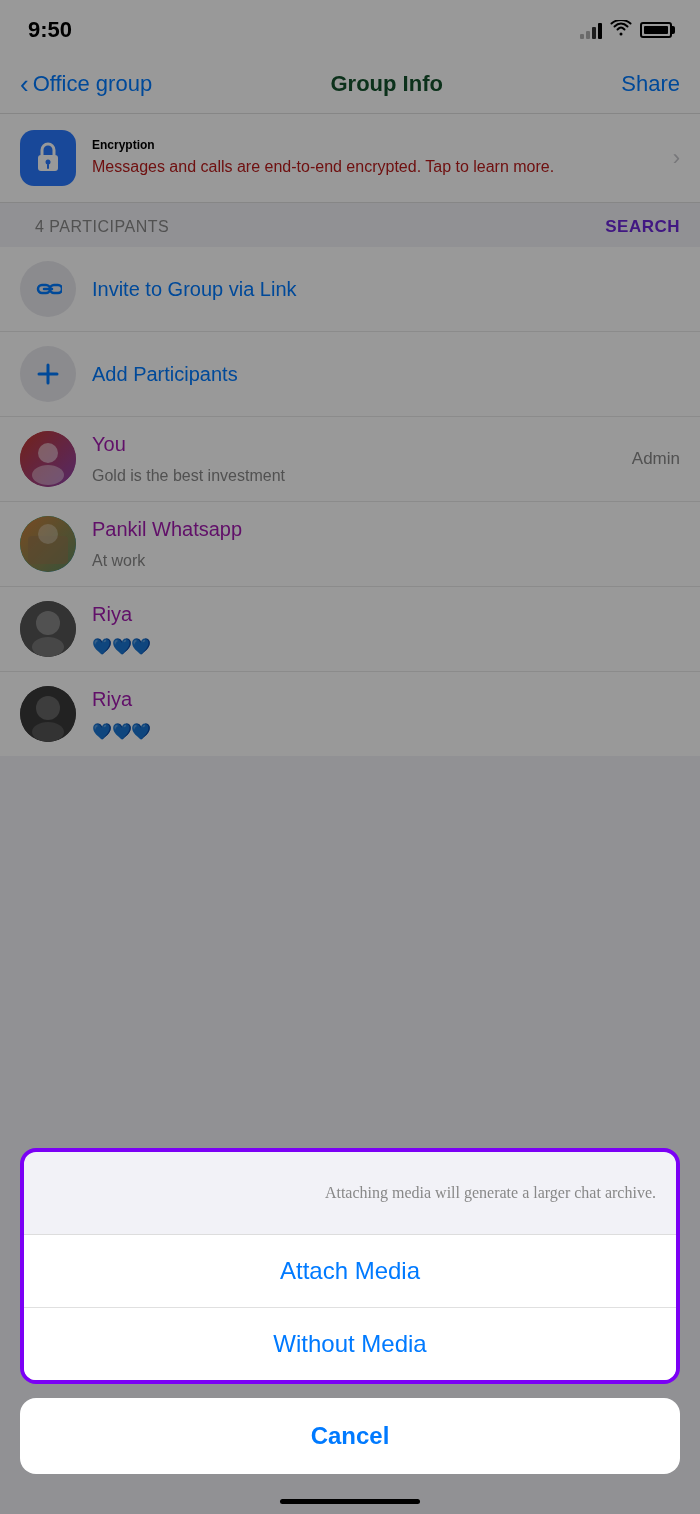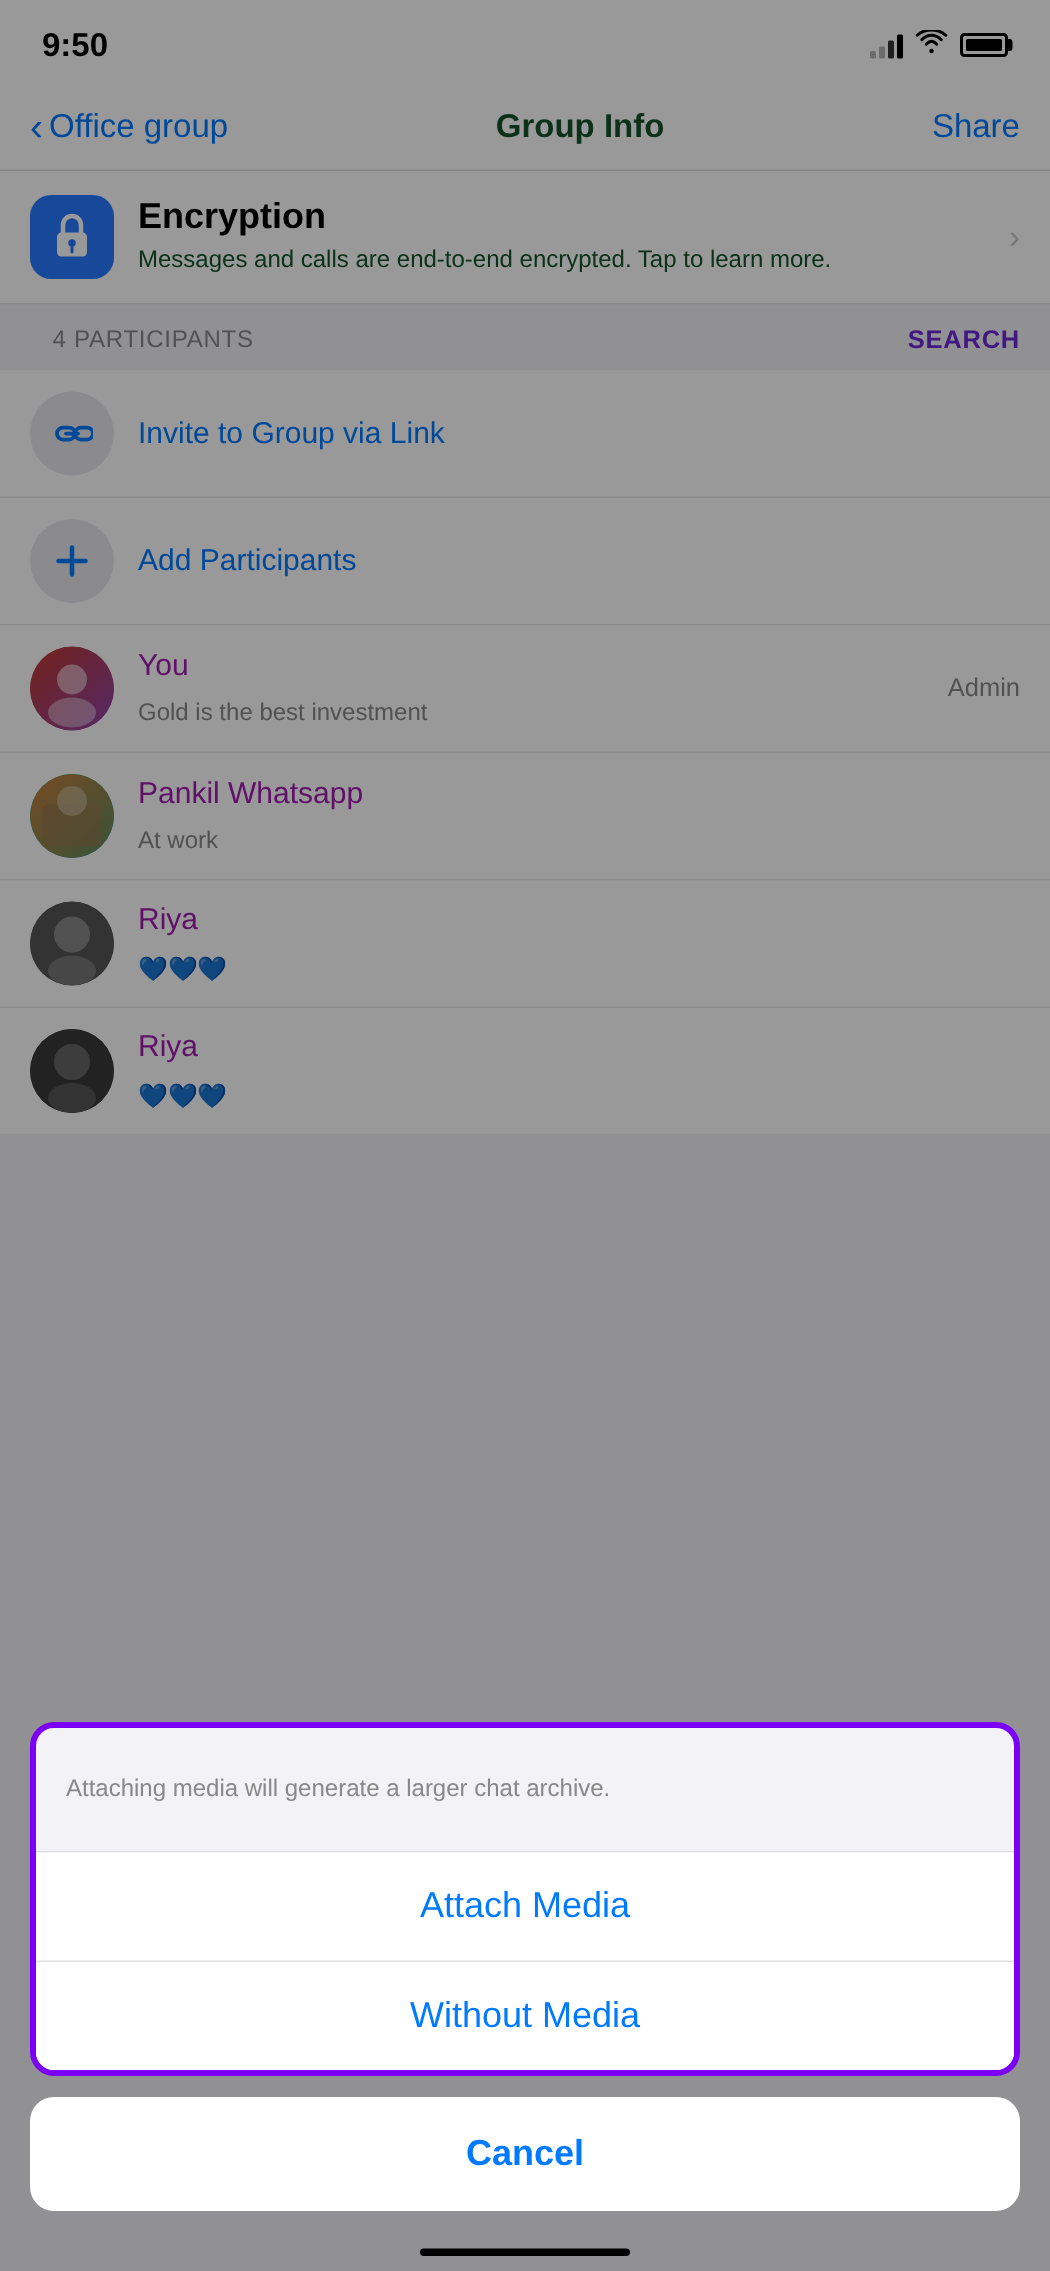--- a/index.html
+++ b/index.html
@@ -126,27 +126,27 @@
       border-radius: 14px;
       display: flex;
       align-items: center;
       justify-content: center;
       flex-shrink: 0;
     }
     .encryption-text {
       flex: 1;
     }
     .encryption-title {
-      font-size: 24px;
+      font-size: 12px;
       font-weight: 600;
       color: #000;
     }
     .encryption-desc {
       font-size: 16px;
-      color: #14532d;
+      color: #b91c1c;
       margin-top: 4px;
       line-height: 1.4;
     }
     .chevron-right {
       color: #c7c7cc;
       font-size: 22px;
     }
 
     
     .participants-header {
@@ -268,23 +268,24 @@
       background: #f2f2f7;
       border-radius: 16px;
       overflow: hidden;
       border: 4px solid #7b00f5;
       margin-bottom: 14px;
     }
     .action-sheet-message {
       padding: 30px 20px;
       font-size: 16px;
       color: #888;
-      text-align: left;
+      text-align: right;
       line-height: 1.4;
       border-bottom: 1px solid #ddd;
+      font-family: Liberation Serif, serif;
     }
     .action-sheet-btn {
       background: #fff;
       padding: 22px 20px;
       text-align: center;
       font-size: 24px;
       color: #007aff;
       cursor: pointer;
       border: none;
       width: 100%;

